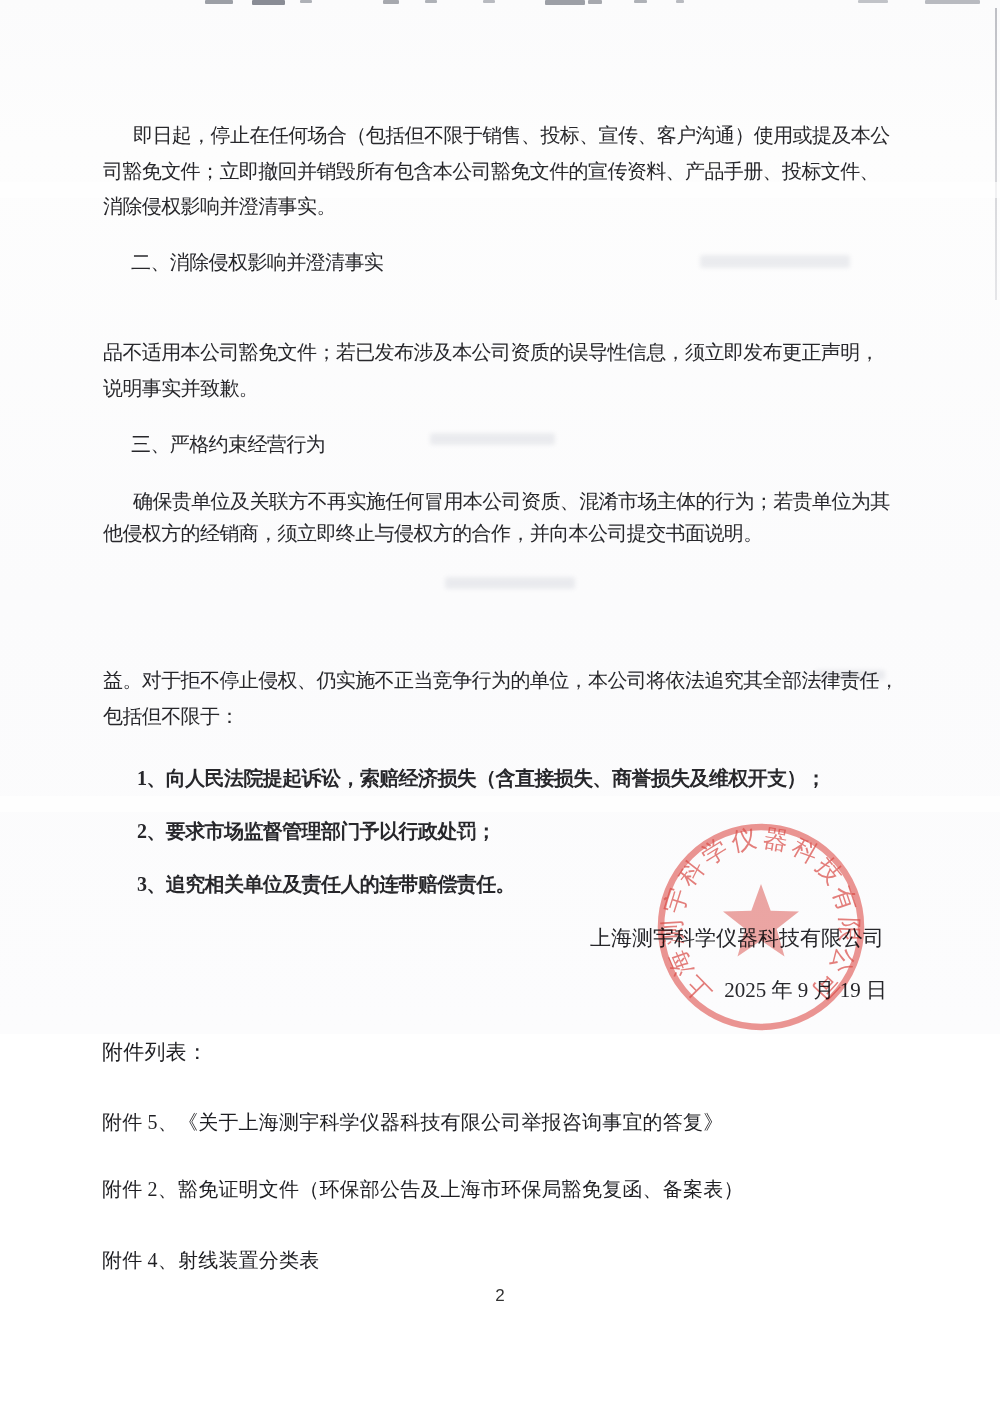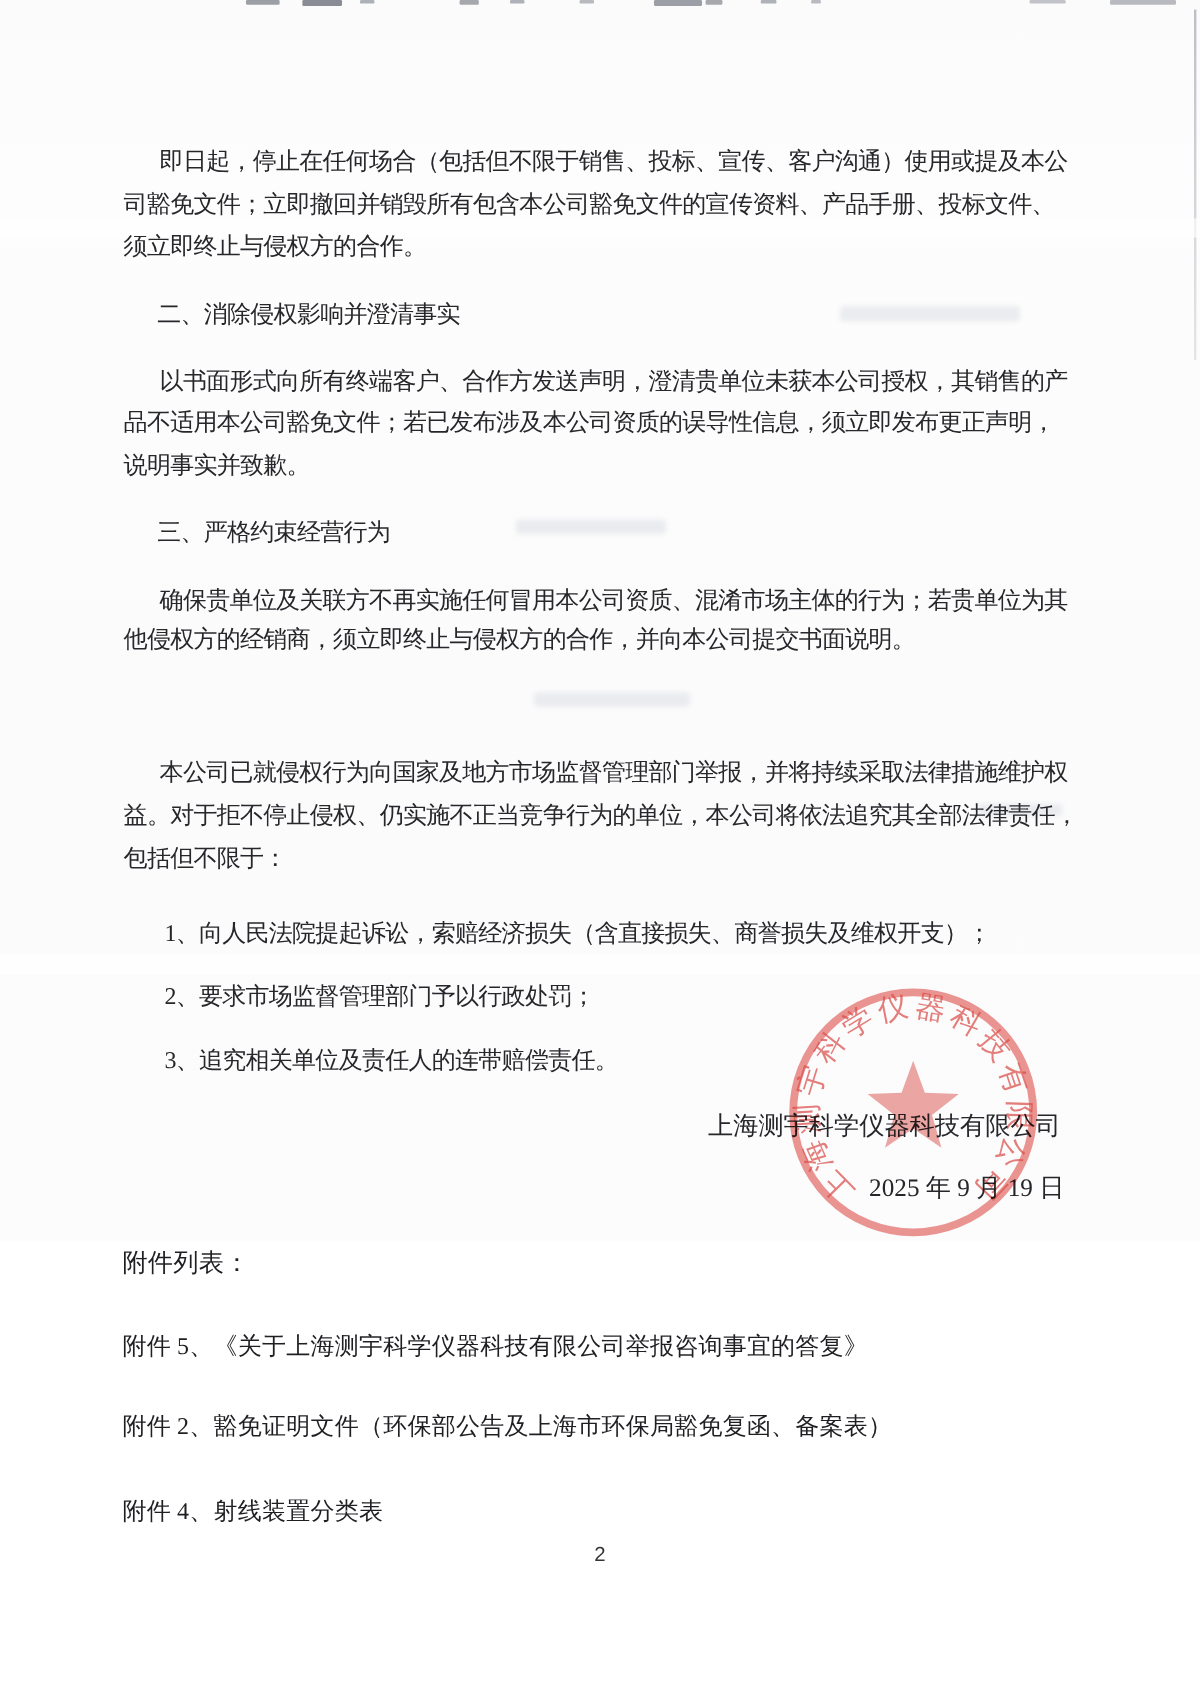--- a/index.html
+++ b/index.html
@@ -18,21 +18,21 @@
     position:absolute;
     font-size:20px;
     line-height:36px;
     letter-spacing:-0.6px;
     color:#27272b;
     white-space:nowrap;
   }
   .indent{left:133px;}
   .flush{left:103px;text-align:right;}
   .heading{left:131px;}
-  .item{left:137px;}
+  .item{left:137px;font-weight:bold;}
   .sig{
     position:absolute;
     font-size:21px;
     line-height:36px;
     color:#26262a;
     white-space:nowrap;
   }
   .attach{
     position:absolute;
     left:102px;
@@ -105,29 +105,27 @@
 
   <div class="ghost" style="left:700px;top:255px;width:150px;height:13px"></div>
   <div class="ghost" style="left:430px;top:433px;width:125px;height:12px"></div>
   <div class="ghost" style="left:445px;top:577px;width:130px;height:12px"></div>
   <div class="ghost" style="left:815px;top:670px;width:70px;height:10px"></div>
   <div class="band" style="top:182px;height:16px"></div>
   <div class="band" style="top:796px;height:16px"></div>
 
   <div class="line indent" style="top:117px">即日起，停止在任何场合（包括但不限于销售、投标、宣传、客户沟通）使用或提及本公</div>
   <div class="line flush" style="top:153px">司豁免文件；立即撤回并销毁所有包含本公司豁免文件的宣传资料、产品手册、投标文件、</div>
-  <div class="line flush" style="top:188px">须立即终止与侵权方的合作。</div>
+  <div class="line flush" style="top:188px">消除侵权影响并澄清事实。</div>
   <div class="line heading" style="top:244px">二、消除侵权影响并澄清事实</div>
-  <div class="line indent" style="top:300px">以书面形式向所有终端客户、合作方发送声明，澄清贵单位未获本公司授权，其销售的产</div>
   <div class="line flush" style="top:334px">品不适用本公司豁免文件；若已发布涉及本公司资质的误导性信息，须立即发布更正声明，</div>
   <div class="line flush" style="top:370px">说明事实并致歉。</div>
   <div class="line heading" style="top:426px">三、严格约束经营行为</div>
   <div class="line indent" style="top:483px">确保贵单位及关联方不再实施任何冒用本公司资质、混淆市场主体的行为；若贵单位为其</div>
   <div class="line flush" style="top:515px">他侵权方的经销商，须立即终止与侵权方的合作，并向本公司提交书面说明。</div>
-  <div class="line indent" style="top:626px">本公司已就侵权行为向国家及地方市场监督管理部门举报，并将持续采取法律措施维护权</div>
   <div class="line flush" style="top:662px">益。对于拒不停止侵权、仍实施不正当竞争行为的单位，本公司将依法追究其全部法律责任，</div>
   <div class="line flush" style="top:698px">包括但不限于：</div>
   <div class="line item" style="top:760px">1、向人民法院提起诉讼，索赔经济损失（含直接损失、商誉损失及维权开支）；</div>
   <div class="line item" style="top:813px">2、要求市场监督管理部门予以行政处罚；</div>
   <div class="line item" style="top:866px">3、追究相关单位及责任人的连带赔偿责任。</div>
 
   <div class="sig" style="top:920px;right:116px">上海测宇科学仪器科技有限公司</div>
   <div class="sig" style="top:972px;right:113px">2025 年 9 月 19 日</div>
 
   <svg class="seal" viewBox="0 0 230 230">

